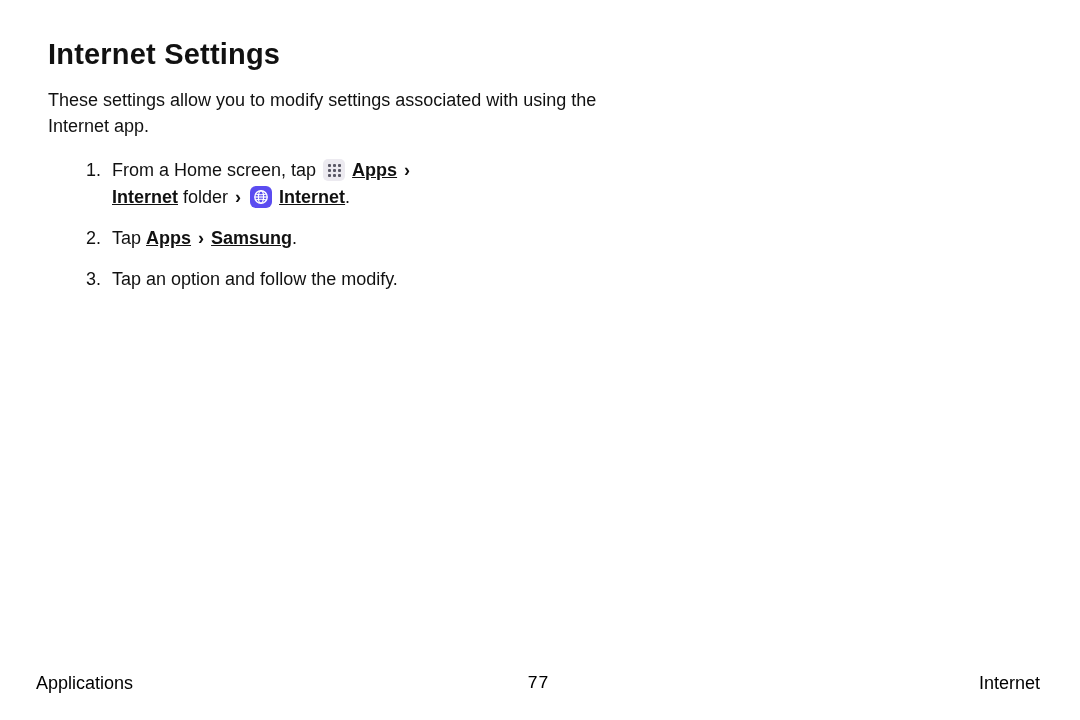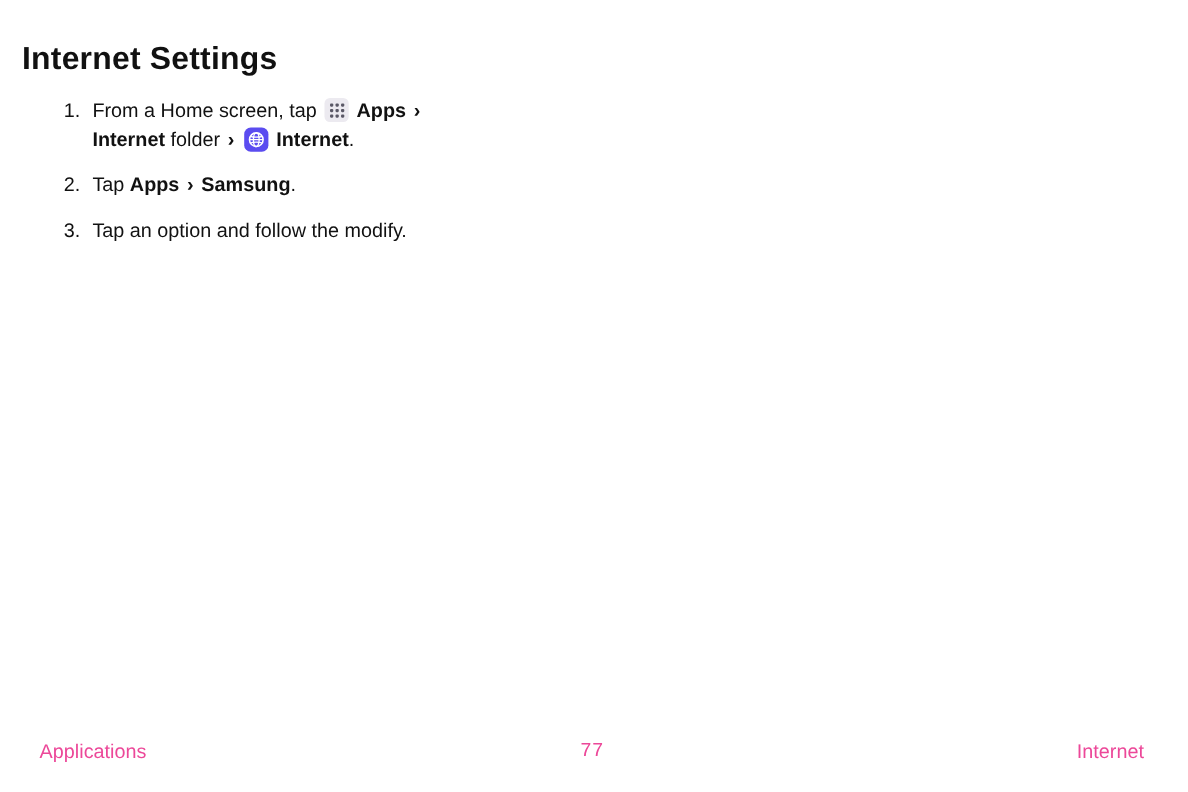--- a/index.html
+++ b/index.html
@@ -1,21 +1,21 @@
 <!DOCTYPE html>
 <html><head>
 <meta charset="utf-8">
 <style>
   * { margin: 0; padding: 0; box-sizing: border-box; }
   html, body { width: 1080px; height: 720px; background: #fff; font-family: Arial, Helvetica, sans-serif; color: #111; }
   .page {
     position: relative;
     width: 1080px;
     height: 720px;
-    padding: 38px 40px 0 20px;
+    padding: 38px 40px 0 48px;
   }
   .title {
     font-size: 29px;
     font-weight: 700;
     letter-spacing: 0.2px;
     margin-bottom: 16px;
   }
   .intro {
     font-size: 18px;
     line-height: 1.45;
@@ -26,21 +26,21 @@
     list-style: decimal;
     padding-left: 58px;
     max-width: 560px;
   }
   ol.steps > li {
     font-size: 18px;
     line-height: 1.5;
     margin-bottom: 14px;
     padding-left: 6px;
   }
-  .b { font-weight: 700; }
+  .b { font-weight: 700; text-decoration: underline; }
   .chev { font-weight: 700; padding: 0 2px; }
   .icon {
     display: inline-flex;
     vertical-align: middle;
     align-items: center;
     justify-content: center;
     width: 22px;
     height: 22px;
     border-radius: 5px;
     position: relative;
@@ -64,34 +64,35 @@
     border-radius: 6px;
   }
   .internet-icon svg { width: 16px; height: 16px; display: block; }
   .footer {
     position: absolute;
     left: 36px; right: 40px; bottom: 26px;
     display: flex;
     justify-content: space-between;
     align-items: baseline;
     font-size: 18px;
-    color: #ec4899;
+    color: #000000;
   }
   .footer .center {
     position: absolute;
     left: 50%; transform: translateX(-50%); font-family: Liberation Mono, monospace;
   }
 </style>
 </head>
 <body>
 
 <div class="page">
 
   <h1 class="title">Internet Settings</h1>
 
+  <p class="intro">These settings allow you to modify settings associated with using the Internet app.</p>
 
   <ol class="steps">
 
     <li>
       <span>From a Home screen, tap </span>
       <span class="icon apps-icon">
         <span class="grid3">
           <span></span>
             <span></span>
             <span></span>

